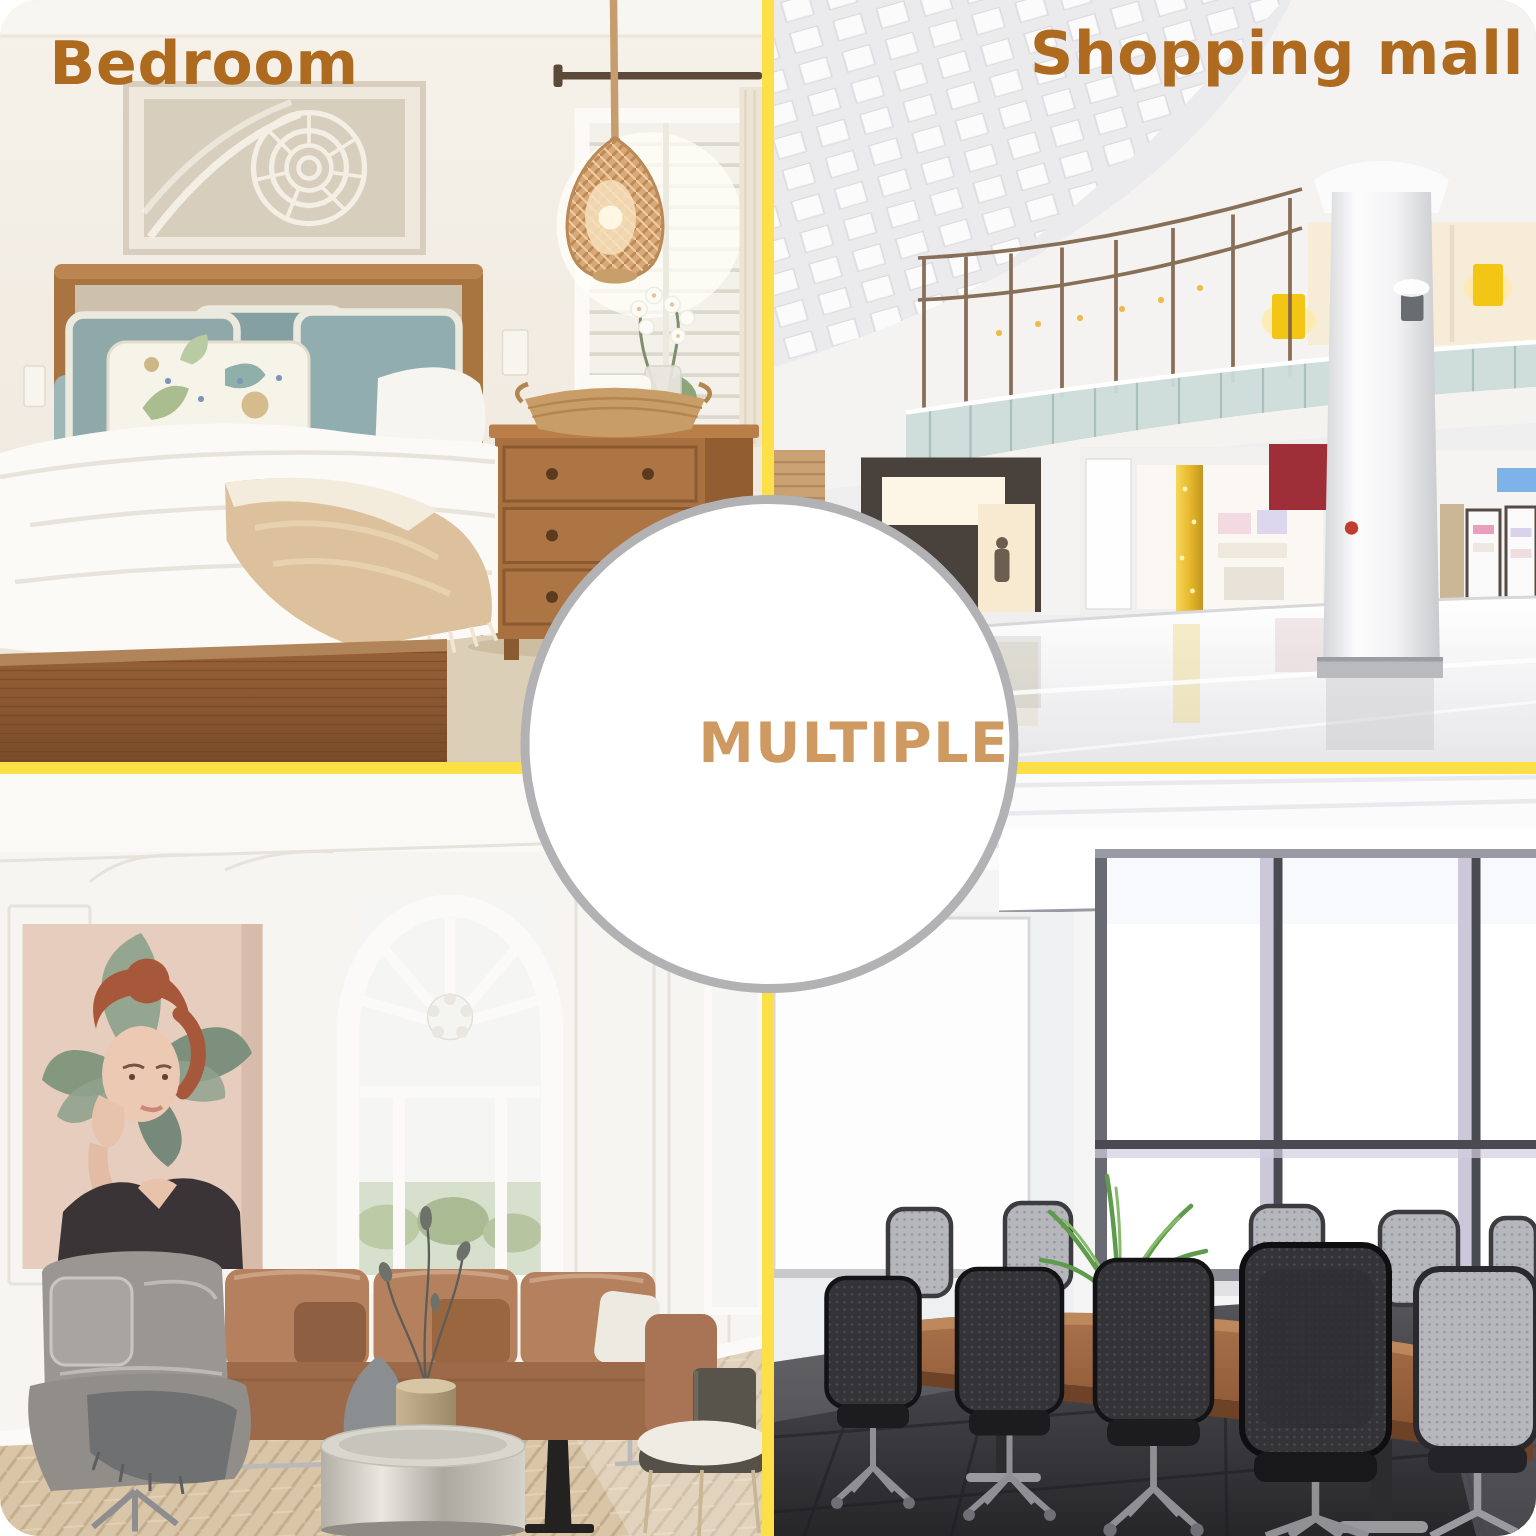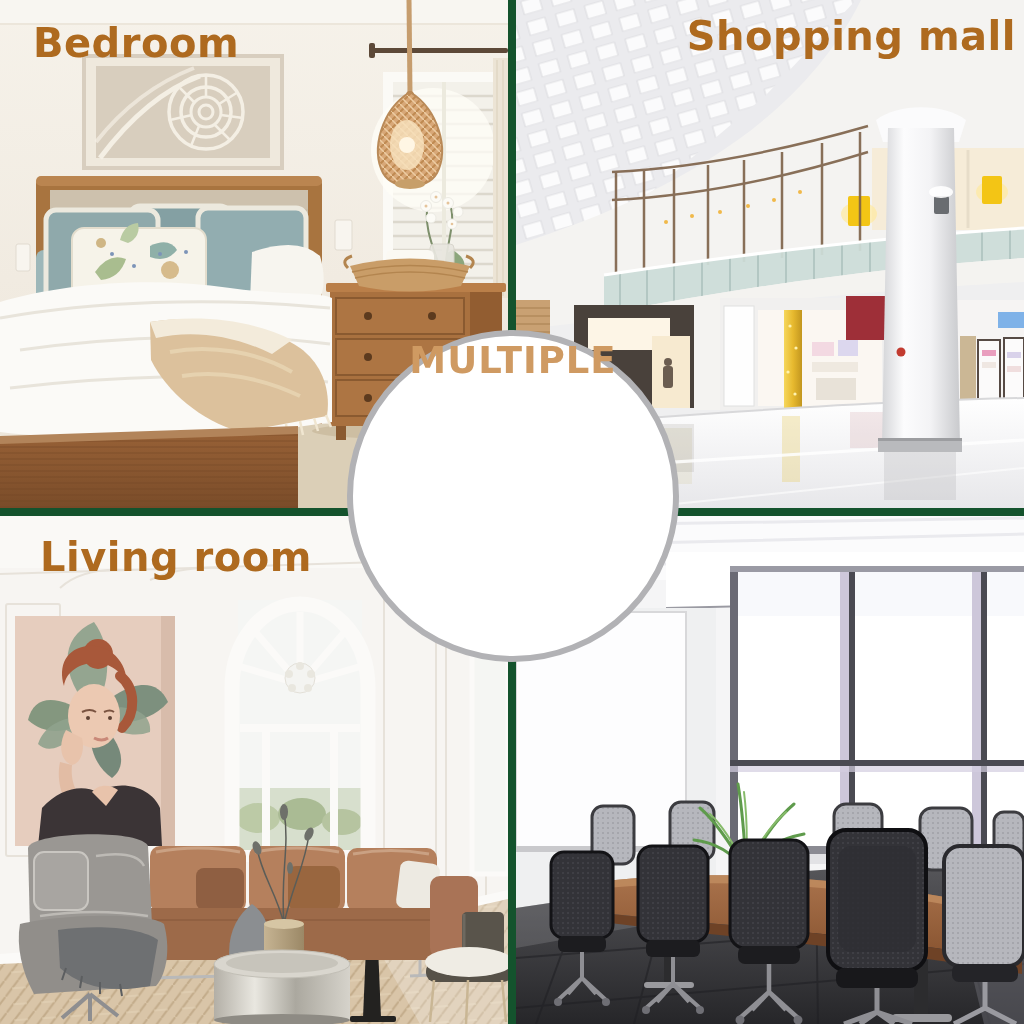--- a/index.html
+++ b/index.html
@@ -1,29 +1,29 @@
 <!DOCTYPE html>
 <html style="--label-brown: #ae6a1f; --badge-text: #cf9a62; --badge-border: #b2b2b5; --badge-bg: #ffffff; --gutter-white: #ffffff;"><head>
 <meta charset="utf-8">
 <style>
   html,body{margin:0;padding:0;background:#ffffff;}
-  .canvas{position:relative;width:1024px;height:1024px;background:#14532d;overflow:hidden;
-          font-family:"DejaVu Sans","Liberation Sans",sans-serif;}
+  .canvas{position:relative;width:1024px;height:1024px;background:#fde047;overflow:hidden;
+          font-family:"DejaVu Sans","Liberation Sans",sans-serif;border-radius:26px;}
   .grid{display:grid;grid-template-columns:508px 508px;grid-template-rows:508px 508px;gap:8px;}
   figure.quad{position:relative;margin:0;overflow:hidden;background:#eee;}
   figure.quad svg{display:block;width:100%;height:100%;}
   .label{position:absolute;font-weight:bold;font-size:40px;letter-spacing:.5px;white-space:nowrap;
          color:var(--label-brown,#ae6a1f);}
   .label-bedroom{left:33px;top:20px;}
   .label-mall{right:8px;top:13px;}
   .label-living{left:40px;top:18px;}
   .label-office{right:61px;top:20px;}
   .badge{position:absolute;left:347px;top:330px;width:320px;height:320px;border-radius:50%;
          background:var(--badge-bg,#ffffff);border:6px solid var(--badge-border,#b2b2b5);
-         display:flex;flex-direction:row;align-items:flex-start;justify-content:center;text-align:center;}
+         display:flex;flex-direction:column;align-items:flex-end;justify-content:center;text-align:center;}
   .badge-line{font-weight:bold;font-size:37px;line-height:1.35;letter-spacing:1px;
               color:var(--badge-text,#cf9a62);}
 </style>
 </head>
 <body>
 
 <div class="canvas">
   <div class="grid">
 
     <figure class="quad">
@@ -487,21 +487,20 @@
         <g>
           <rect x="462" y="396" width="42" height="60" rx="5" fill="#59544b"></rect>
           <path d="M464,398 V454" stroke="#6e6960" stroke-width="3"></path>
           <rect x="426" y="446" width="86" height="20" rx="9" fill="#565148"></rect>
           <ellipse cx="469" cy="446" rx="44" ry="15" fill="#efece4"></ellipse>
           <g stroke="#c9b694" stroke-width="2.5">
             <path d="M434,464 L430,506 M502,464 L506,506 M468,464 L466,508"></path>
           </g>
         </g>
       </svg>
-      <figcaption class="label label-living">Living room</figcaption>
     </figure>
 
     <figure class="quad">
       <svg viewBox="0 0 508 508" preserveAspectRatio="none">
         <defs>
           <linearGradient id="o-tbl" x1="0" y1="0" x2="0" y2="1">
             <stop offset="0" stop-color="#aa734c"></stop>
               <stop offset="1" stop-color="#86522f"></stop>
           </linearGradient>
           <linearGradient id="o-flr" x1="0" y1="0" x2="0" y2="1">

